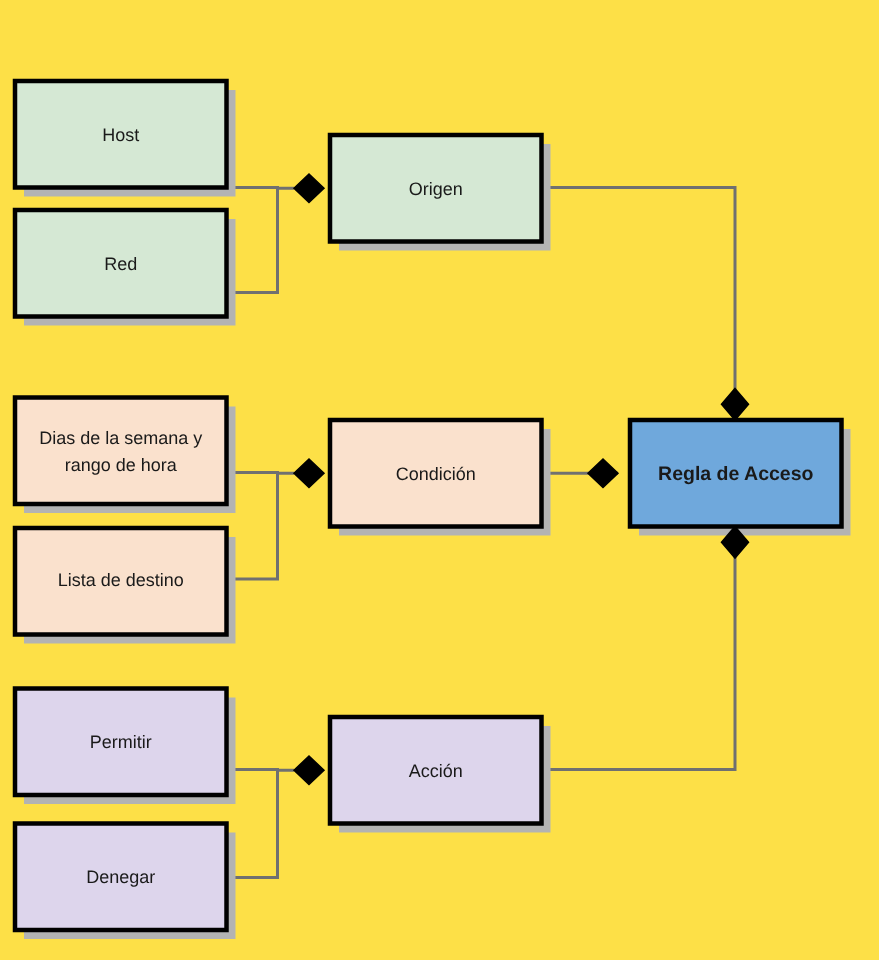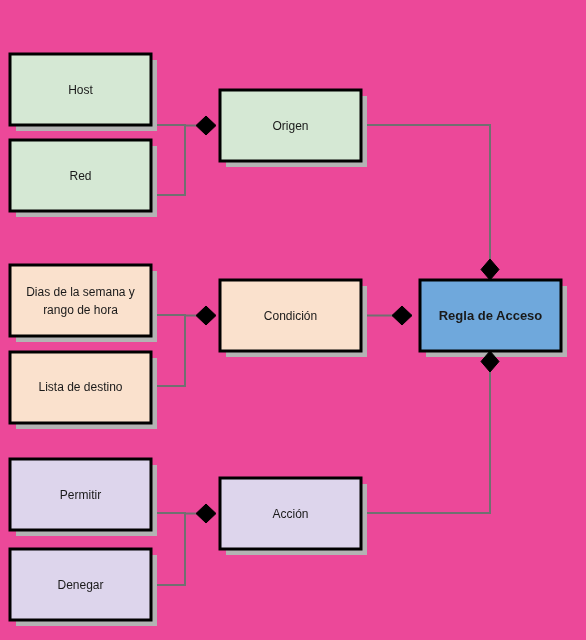--- a/index.html
+++ b/index.html
@@ -10,21 +10,21 @@
   body {
     width: 586px;
     height: 640px;
     font-family: "Liberation Sans", sans-serif;
     overflow: hidden;
   }
   #diagram-canvas {
     position: relative;
     width: 586px;
     height: 640px;
-    background: #ec4899;
+    background: #fde047;
   }
   svg.diagram {
     display: block;
     width: 586px;
     height: 640px;
   }
   .node-rect {
     stroke: #000000;
     stroke-width: 3;
   }

